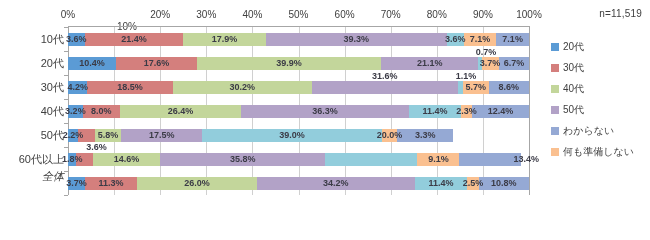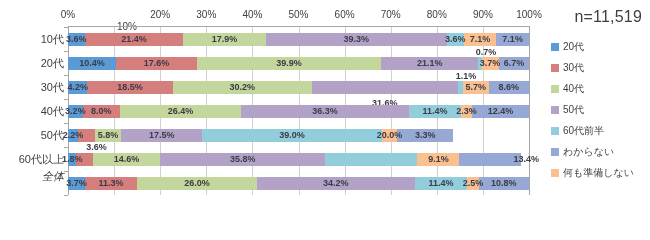--- a/index.html
+++ b/index.html
@@ -9,21 +9,21 @@
     font-family:"Liberation Sans","DejaVu Sans",sans-serif;
     color:#404040;
     overflow:hidden;
     position:relative;
   }
   #chart-root{position:absolute;left:0;top:0;width:650px;height:201px;}
 
   
   .sample-size{
     position:absolute;right:8px;top:8px;
-    font-size:16px;color:#404040;letter-spacing:.2px;
+    font-size:10px;color:#404040;letter-spacing:.2px;
     white-space:nowrap;
   }
 
   
   .axis-labels{position:absolute;left:68px;top:9px;width:461px;height:14px;}
   .axis-tick-label{
     position:absolute;top:0;font-size:10px;color:#404040;
     transform:translateX(-50%);white-space:nowrap;
   }
   .axis-line{
@@ -196,21 +196,21 @@
           <div class="seg" title="30代 / 30代 18.5%" style="left: 19.362px; width: 85.285px; background: rgb(212, 127, 125);"></div>
           <div class="seg" title="30代 / 40代 30.2%" style="left: 104.647px; width: 139.222px; background: rgb(195, 214, 155);"></div>
           <div class="seg" title="30代 / 50代 31.6%" style="left: 243.869px; width: 145.676px; background: rgb(178, 162, 199);"></div>
           <div class="seg" title="30代 / 60代前半 1.1%" style="left: 389.545px; width: 5.071px; background: rgb(146, 205, 220);"></div>
           <div class="seg" title="30代 / 何も準備しない 5.7%" style="left: 394.616px; width: 26.277px; background: rgb(250, 192, 144);"></div>
           <div class="seg" title="30代 / わからない 8.6%" style="left: 420.893px; width: 39.646px; background: rgb(149, 169, 212);"></div>
         </div>
         <div class="seg-label" style="left: 9.681px; top: 60px;">4.2%</div>
         <div class="seg-label" style="left: 62.0045px; top: 60px; text-align: center;">18.5%</div>
         <div class="seg-label" style="left: 174.258px; top: 60px;">30.2%</div>
-        <div class="seg-label" style="left: 316.707px; top: 76px;">31.6%</div>
+        <div class="seg-label" style="left: 316.707px; top: 49px;">31.6%</div>
         <div class="seg-label" style="left: 398.08px; top: 48.5px;">1.1%</div>
         <div class="seg-label" style="left: 407.755px; top: 60px;">5.7%</div>
         <div class="seg-label" style="left: 440.716px; top: 60px;">8.6%</div>
         <div class="row" style="top: 77.5px; height: 13px;">
           <div class="seg" title="40代 / 20代 3.2%" style="left: 0px; width: 14.752px; background: rgb(91, 155, 213);"></div>
           <div class="seg" title="40代 / 30代 8%" style="left: 14.752px; width: 36.88px; background: rgb(212, 127, 125);"></div>
           <div class="seg" title="40代 / 40代 26.4%" style="left: 51.632px; width: 121.704px; background: rgb(195, 214, 155);"></div>
           <div class="seg" title="40代 / 50代 36.3%" style="left: 173.336px; width: 167.343px; background: rgb(178, 162, 199);"></div>
           <div class="seg" title="40代 / 60代前半 11.4%" style="left: 340.679px; width: 52.554px; background: rgb(146, 205, 220);"></div>
           <div class="seg" title="40代 / 何も準備しない 2.3%" style="left: 393.233px; width: 10.603px; background: rgb(250, 192, 144);"></div>
@@ -284,24 +284,20 @@
       </div>
       <div class="legend-item">
         <span class="legend-swatch" style="background: rgb(195, 214, 155);"></span>
         <span class="legend-text">40代</span>
       </div>
       <div class="legend-item">
         <span class="legend-swatch" style="background: rgb(178, 162, 199);"></span>
         <span class="legend-text">50代</span>
       </div>
       <div class="legend-item">
-        <span class="legend-swatch" style="background: rgb(146, 205, 220);"></span>
-        <span class="legend-text">60代前半</span>
-      </div>
-      <div class="legend-item">
         <span class="legend-swatch" style="background: rgb(149, 169, 212);"></span>
         <span class="legend-text">わからない</span>
       </div>
       <div class="legend-item">
         <span class="legend-swatch" style="background: rgb(250, 192, 144);"></span>
         <span class="legend-text">何も準備しない</span>
       </div>
     </div>
 
 </div>

